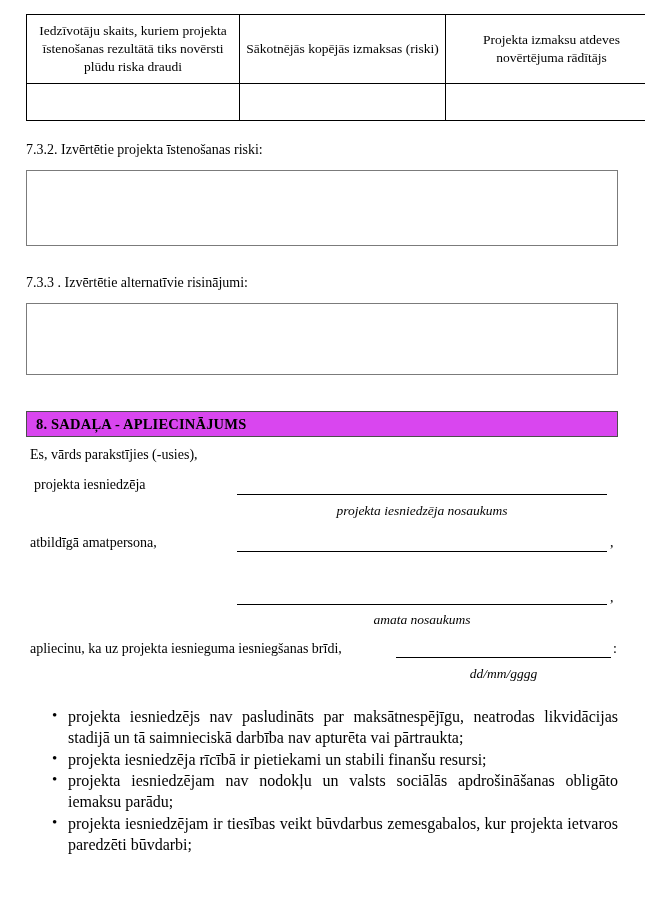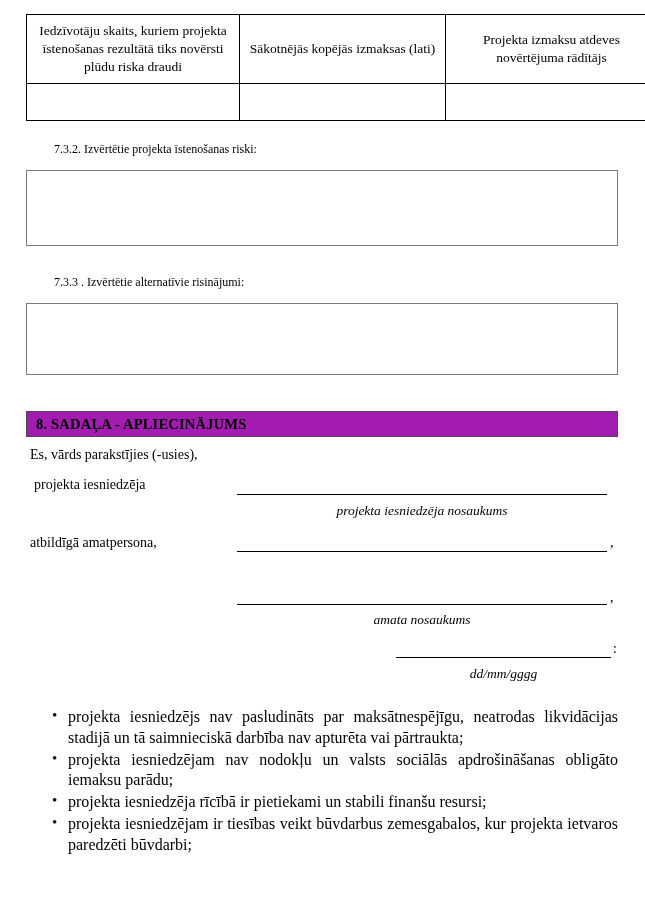--- a/index.html
+++ b/index.html
@@ -49,41 +49,40 @@
   table.metrics td {
     height: 26px;
   }
   .col1 { width: 200px; }
   .col2 { width: 193px; }
   .col3 { width: 199px; }
 
   
   .label {
     position: absolute;
-    font-size: 12px;
+    font-size: 14px;
     line-height: 1.2;
     white-space: nowrap;
-    margin-left: 28px;
   }
   
   .answer-box {
     position: absolute;
     border: 1px solid #7b7b7b;
     background: #ffffff;
     box-sizing: border-box;
   }
 
   
   .banner {
     position: absolute;
     left: 26px;
     top: 411px;
     width: 592px;
     height: 26px;
-    background: #a21caf;
+    background: #d946ef;
     border: 1px solid #4d4d4d;
     box-sizing: border-box;
     display: flex;
     align-items: center;
     padding-left: 9px;
     font-weight: bold;
     font-size: 14.5px;
     letter-spacing: 0.2px;
   }
 
@@ -139,21 +138,21 @@
 </head>
 <body>
 
 <div class="page">
 
   <div class="top-table-wrap">
     <table class="metrics">
       <thead>
         <tr>
           <th class="col1">Iedzīvotāju skaits, kuriem projekta īstenošanas rezultātā tiks novērsti plūdu riska draudi</th>
-          <th class="col2">Sākotnējās kopējās izmaksas (lati)</th>
+          <th class="col2">Sākotnējās kopējās izmaksas (riski)</th>
           <th class="col3">Projekta izmaksu atdeves novērtējuma rādītājs</th>
         </tr>
       </thead>
       <tbody>
         <tr>
           <td class="col1"></td>
           <td class="col2"></td>
           <td class="col3"></td>
         </tr>
       </tbody>
@@ -175,26 +174,27 @@
   <div class="italic-center" style="left:237px; top:503px; width:370px;">projekta iesniedzēja nosaukums</div>
 
   <div class="decl-line" style="left:30px; top:535px;">atbildīgā amatpersona,</div>
   <div class="rule" style="left:237px; top:551px; width:370px;"></div>
   <div class="comma" style="left:610px; top:535px;">,</div>
 
   <div class="rule" style="left:237px; top:604px; width:370px;"></div>
   <div class="comma" style="left:610px; top:590px;">,</div>
   <div class="italic-center" style="left:237px; top:612px; width:370px;">amata nosaukums</div>
 
+  <div class="decl-line" style="left:30px; top:641px;">apliecinu, ka uz projekta iesnieguma iesniegšanas brīdi,</div>
   <div class="rule" style="left:396px; top:657px; width:215px;"></div>
   <div class="comma" style="left:613px; top:641px;">:</div>
   <div class="italic-center" style="left:396px; top:666px; width:215px;">dd/mm/gggg</div>
 
   <div class="bullets">
     <ul>
       <li>projekta iesniedzējs nav pasludināts par maksātnespējīgu, neatrodas likvidācijas stadijā un tā saimnieciskā darbība nav apturēta vai pārtraukta;</li>
+      <li>projekta iesniedzēja rīcībā ir pietiekami un stabili finanšu resursi;</li>
       <li>projekta iesniedzējam nav nodokļu un valsts sociālās apdrošināšanas obligāto iemaksu parādu;</li>
-      <li>projekta iesniedzēja rīcībā ir pietiekami un stabili finanšu resursi;</li>
       <li>projekta iesniedzējam ir tiesības veikt būvdarbus zemesgabalos, kur projekta ietvaros paredzēti būvdarbi;</li>
     </ul>
   </div>
 
 </div>
 
 </body></html>

